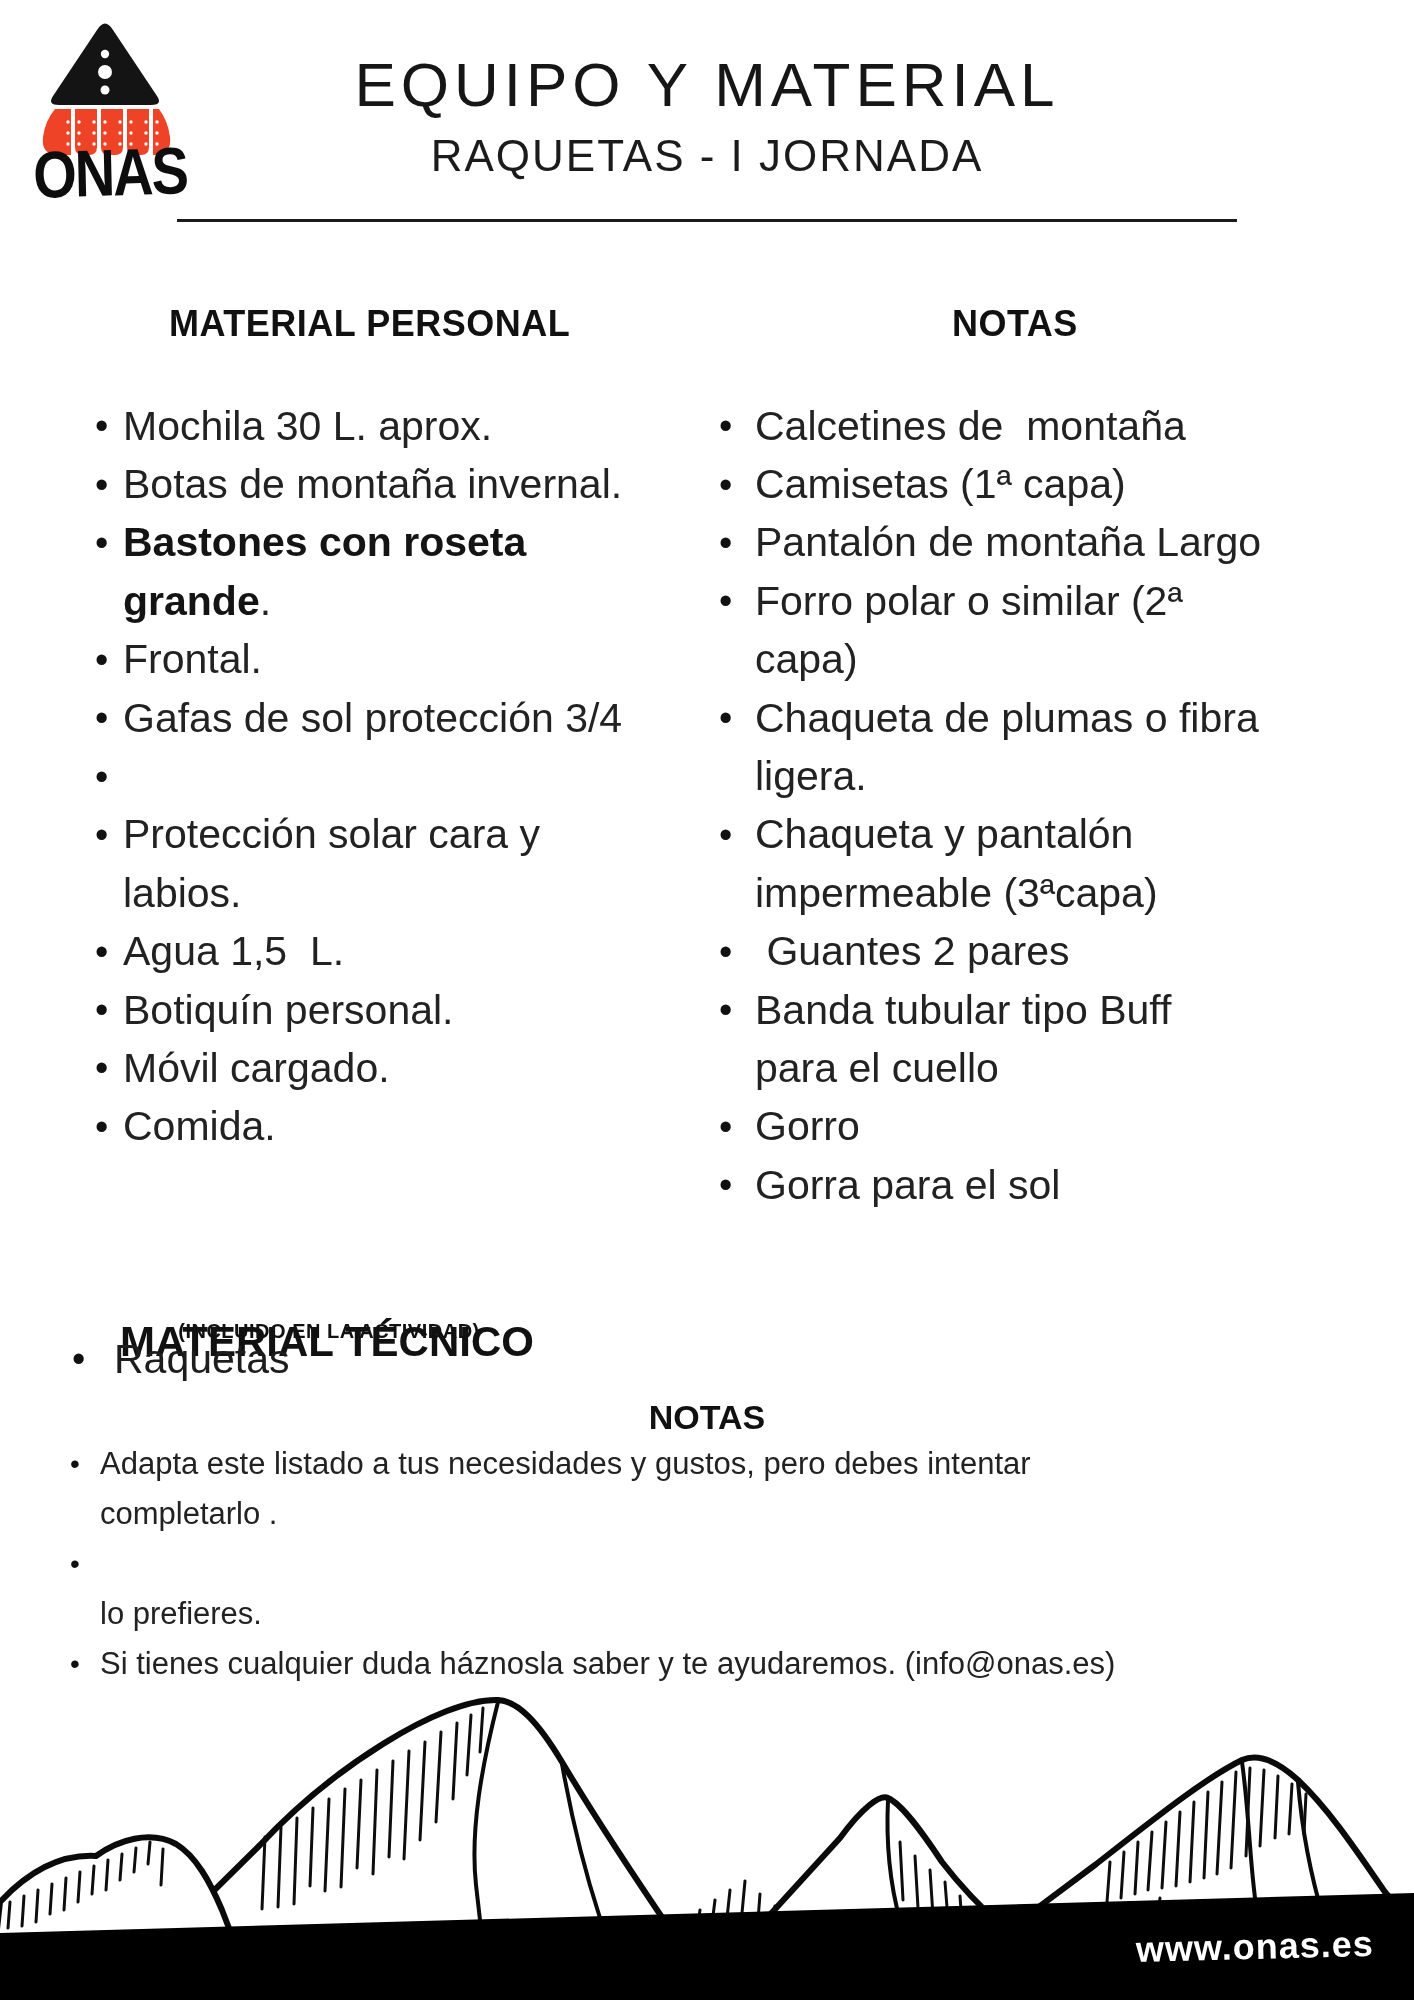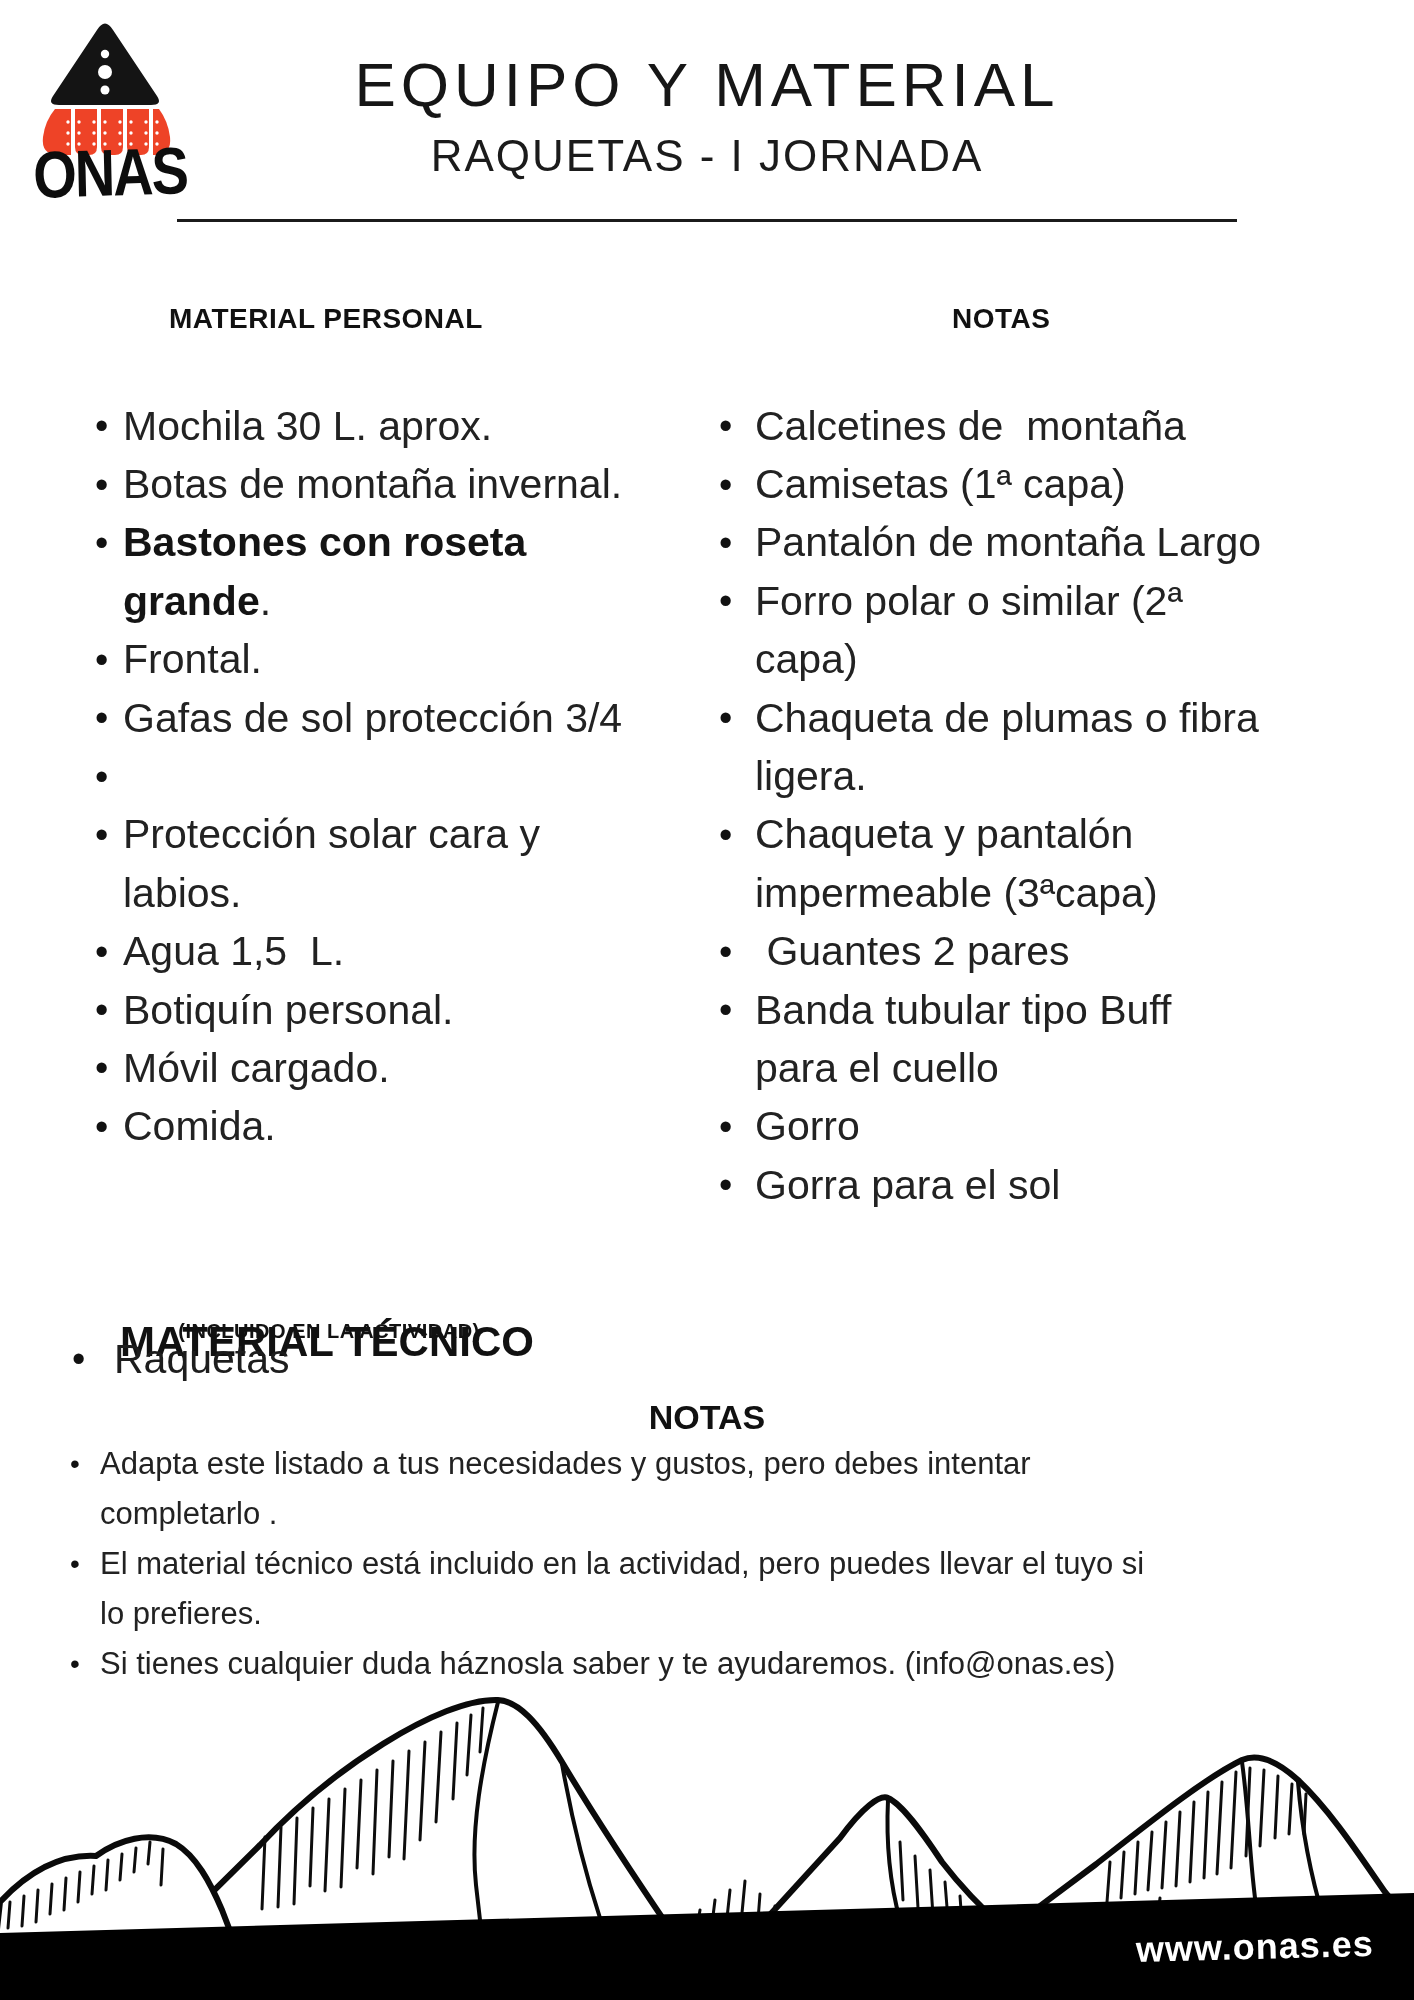--- a/index.html
+++ b/index.html
@@ -16,21 +16,21 @@
     transform:scaleY(1.18) rotate(-1.5deg);
   }
   
   .masthead{
     position:absolute;left:177px;top:36px;width:1060px;text-align:center;
     border-bottom:3px solid #1b1b1b;padding-bottom:40px;margin-top:16px;
   }
   .title{font-size:62px;font-weight:300;letter-spacing:5px;line-height:1.05;color:#161616;white-space:nowrap;}
   .subtitle{margin-top:16px;font-size:44px;font-weight:300;letter-spacing:2px;line-height:1.05;color:#1b1b1b;white-space:nowrap;}
   
-  .col-header{position:absolute;font-size:28px;font-weight:700;letter-spacing:.5px;color:#111;white-space:nowrap;}
+  .col-header{position:absolute;font-size:36px;font-weight:700;letter-spacing:.5px;color:#111;white-space:nowrap;}
   #hdr-personal{left:169px;top:303px;}
   #hdr-ropa{left:952px;top:303px;}
   
   .list{position:absolute;top:397px;font-size:41px;font-weight:400;color:#222;}
   #list-personal{left:95px;}
   #list-ropa{left:719px;}
   .row{height:58.4px;display:flex;align-items:center;}
   .row .dot{flex:0 0 28px;width:28px;font-size:38px;line-height:1;color:#111;}
   #list-ropa .row .dot{flex-basis:36px;width:36px;}
   .row .dot.hide{visibility:hidden;}
@@ -222,21 +222,20 @@
     <div class="row">
         <span class="dot">•</span>
         <span class="txt">Adapta este listado a tus necesidades y gustos, pero debes intentar</span>
       </div>
     <div class="row">
         <span class="dot hide">•</span>
         <span class="txt">completarlo .</span>
       </div>
     <div class="row">
         <span class="dot">•</span>
-        <span class="txt">El material técnico está incluido en la actividad, pero puedes llevar el tuyo si</span>
       </div>
     <div class="row">
         <span class="dot hide">•</span>
         <span class="txt">lo prefieres.</span>
       </div>
     <div class="row">
         <span class="dot">•</span>
         <span class="txt">Si tienes cualquier duda háznosla saber y te ayudaremos. (info@onas.es)</span>
       </div>
   </div>

